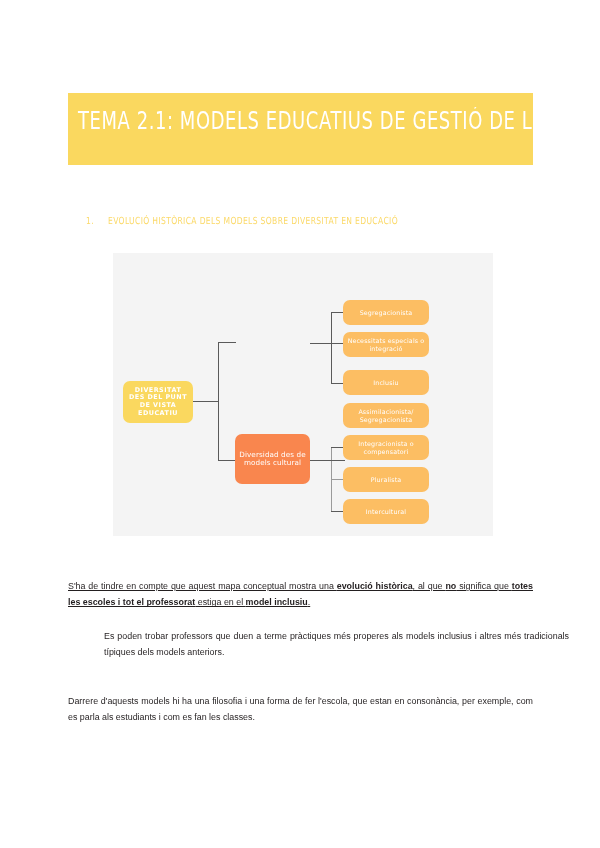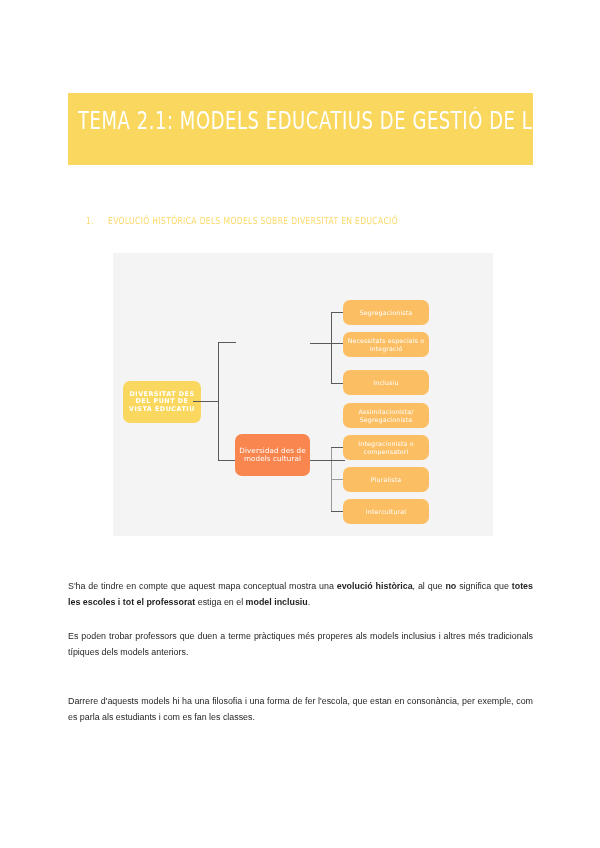--- a/index.html
+++ b/index.html
@@ -78,34 +78,34 @@
     color: #ffffff;
     line-height: 1.18;
     box-sizing: border-box;
     padding: 2px 4px;
     font-family: "DejaVu Sans", sans-serif;
   }
   .node-root {
     background: #fad85f;
     left: 10px;
     top: 128px;
-    width: 78px;
+    width: 70px;
     height: 42px;
     font-size: 6.4px;
     letter-spacing: 0.5px;
     font-weight: 700;
   }
   .node-branch {
     background: #f9864e;
     width: 75px;
     font-size: 7.2px;
     letter-spacing: 0.1px;
   }
   .node-branch-a { left: 122px; top: 63px; height: 53px; }
-  .node-branch-b { left: 122px; top: 181px; height: 42px; }
+  .node-branch-b { left: 122px; top: 181px; height: 50px; }
   .node-leaf {
     background: #fcbe63;
     left: 230px;
     width: 86px;
     height: 25px;
     font-size: 6.3px;
     letter-spacing: 0.15px;
   }
   .leaf-0 { top: 47px; }
   .leaf-1 { top: 79px; }
@@ -127,22 +127,22 @@
   .para {
     position: absolute;
     left: 68px;
     width: 465px;
     font-size: 8.9px;
     line-height: 16.5px;
     color: #231f20;
     text-align: justify;
   }
   .para b { font-weight: 700; }
-  .para-1 { top: 569px; }
-  .para-2 { top: 619px; }
+  .para-1 { top: 569px; text-decoration: underline; }
+  .para-2 { top: 619px; margin-left: 36px; }
   .para-3 { top: 684px; }
 </style>
 </head>
 <body>
 
 <div class="banner"></div>
 <div class="banner-title">TEMA 2.1: MODELS EDUCATIUS DE GESTIÓ DE LA DIVERSITAT</div>
 
 <div class="section-row">
   <span class="section-num">1.</span><span>EVOLUCIÓ HISTÒRICA DELS MODELS SOBRE DIVERSITAT EN EDUCACIÓ</span>

